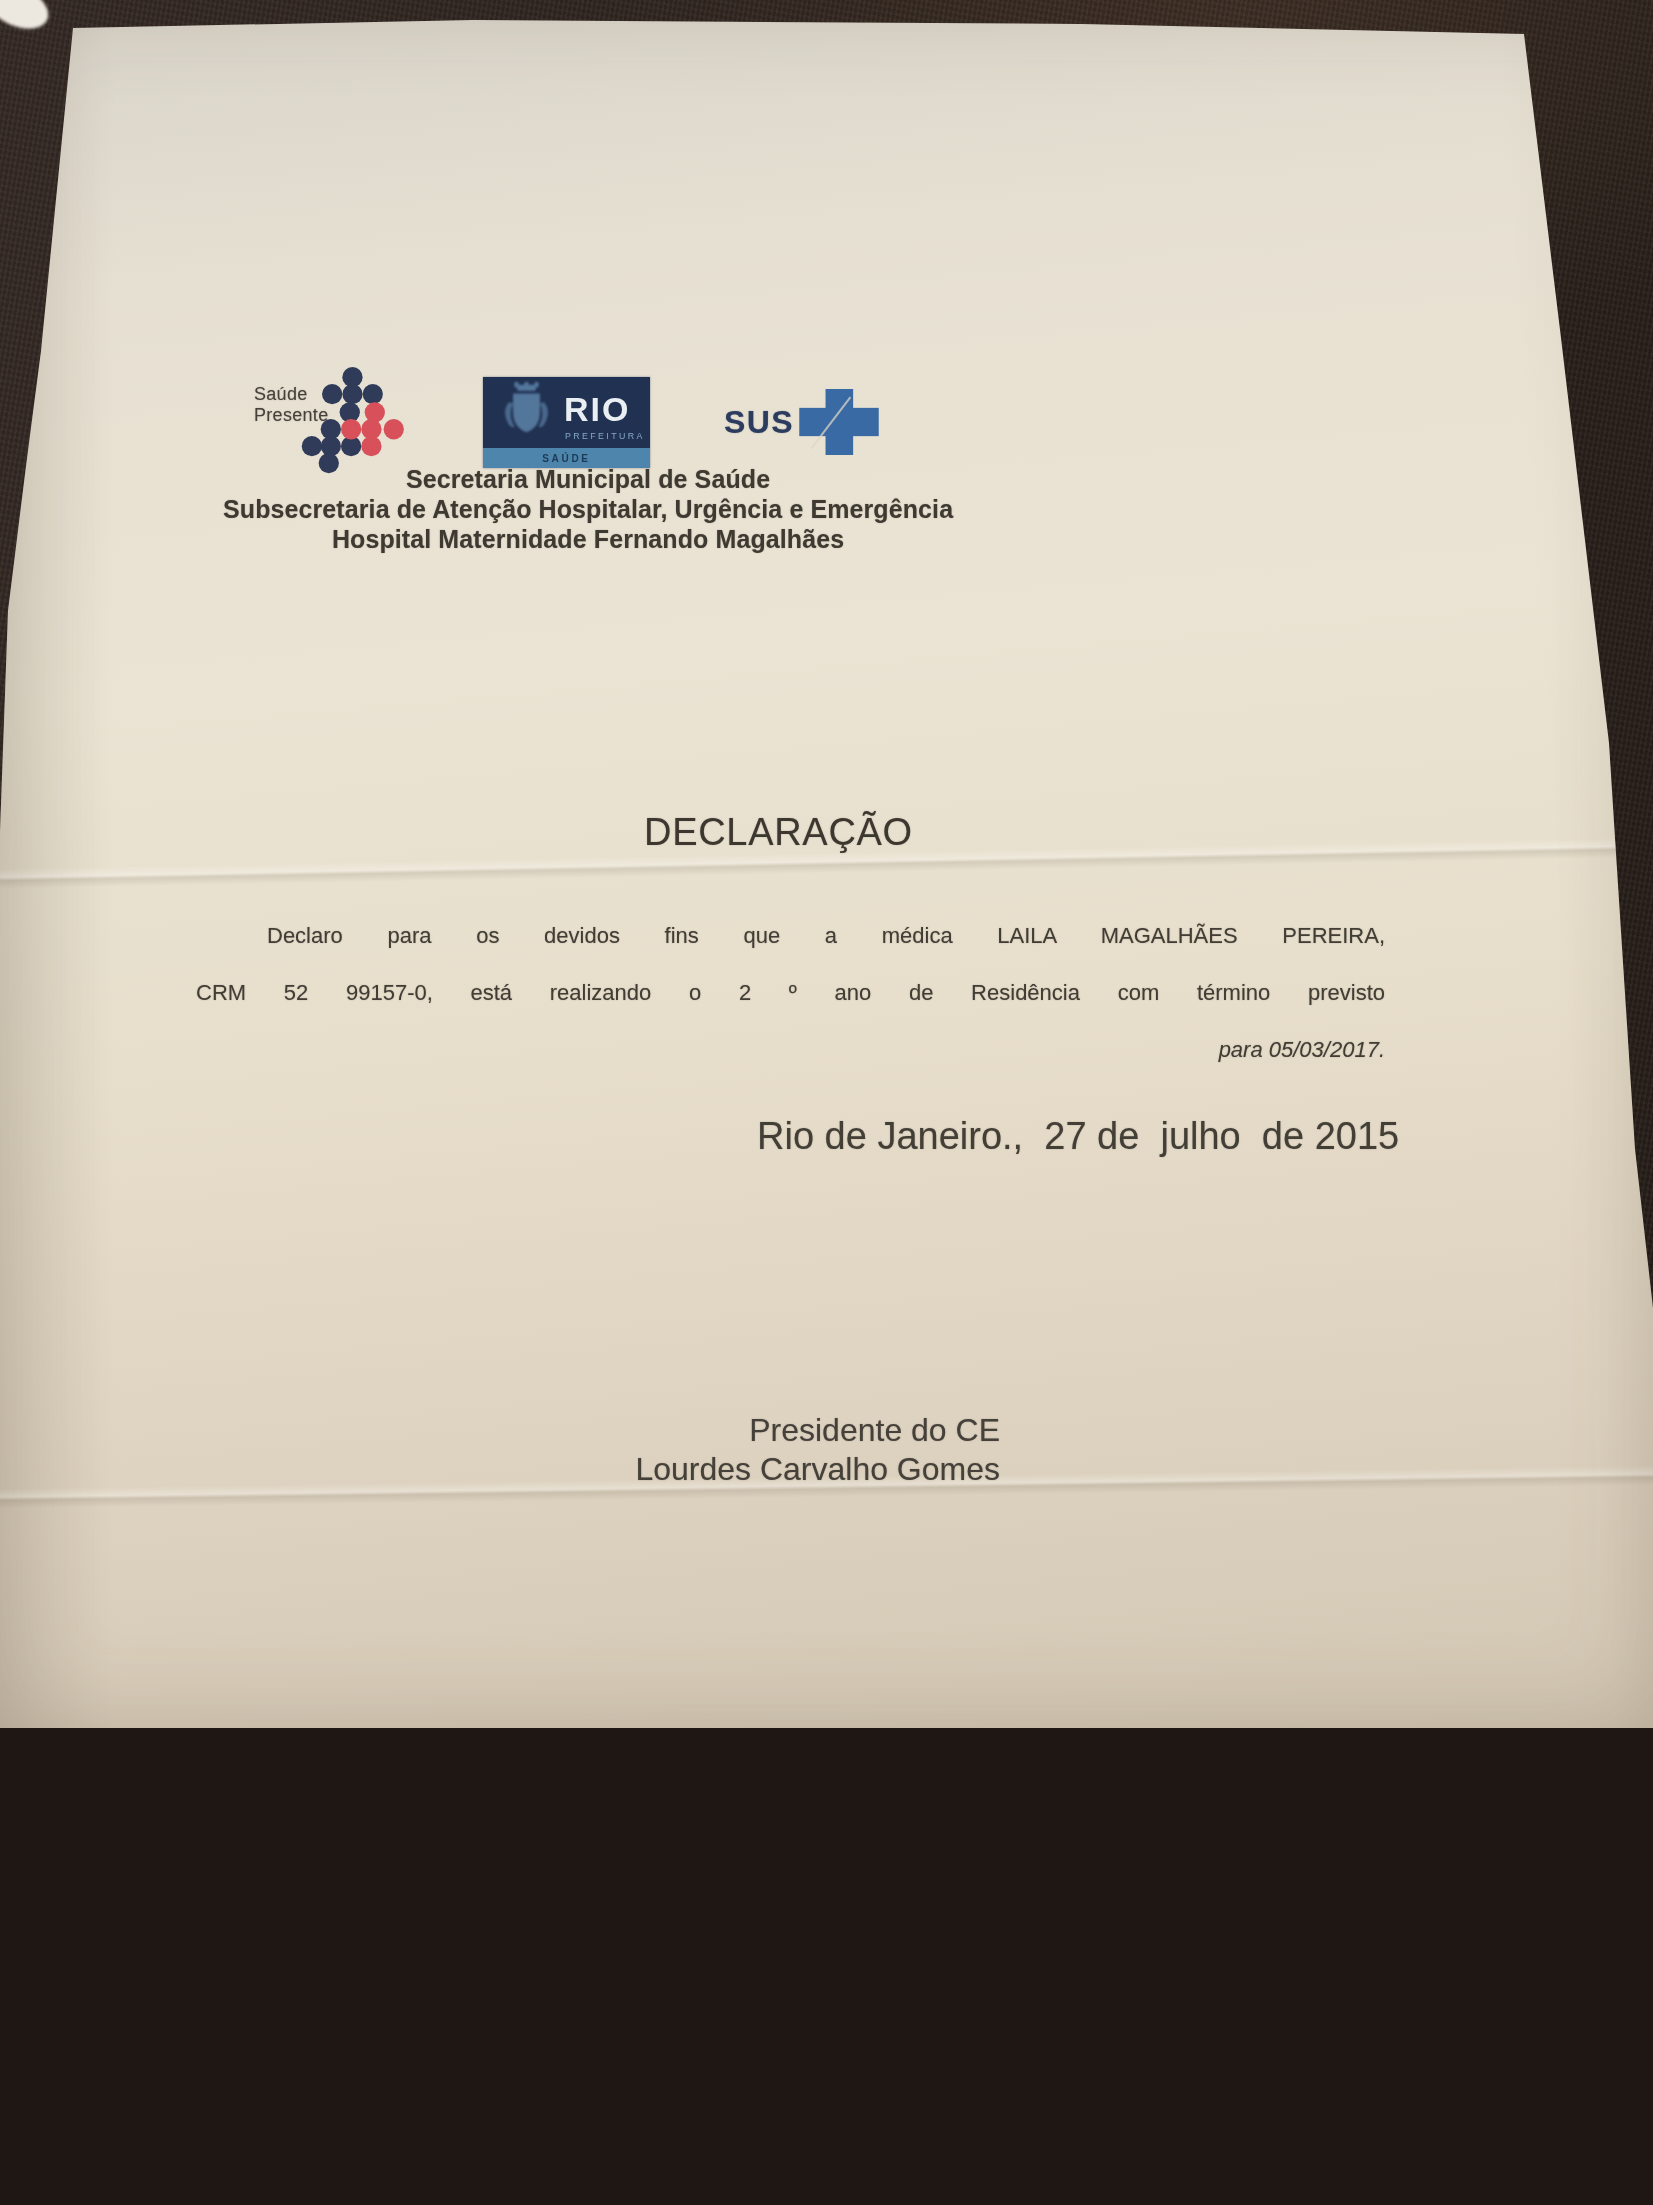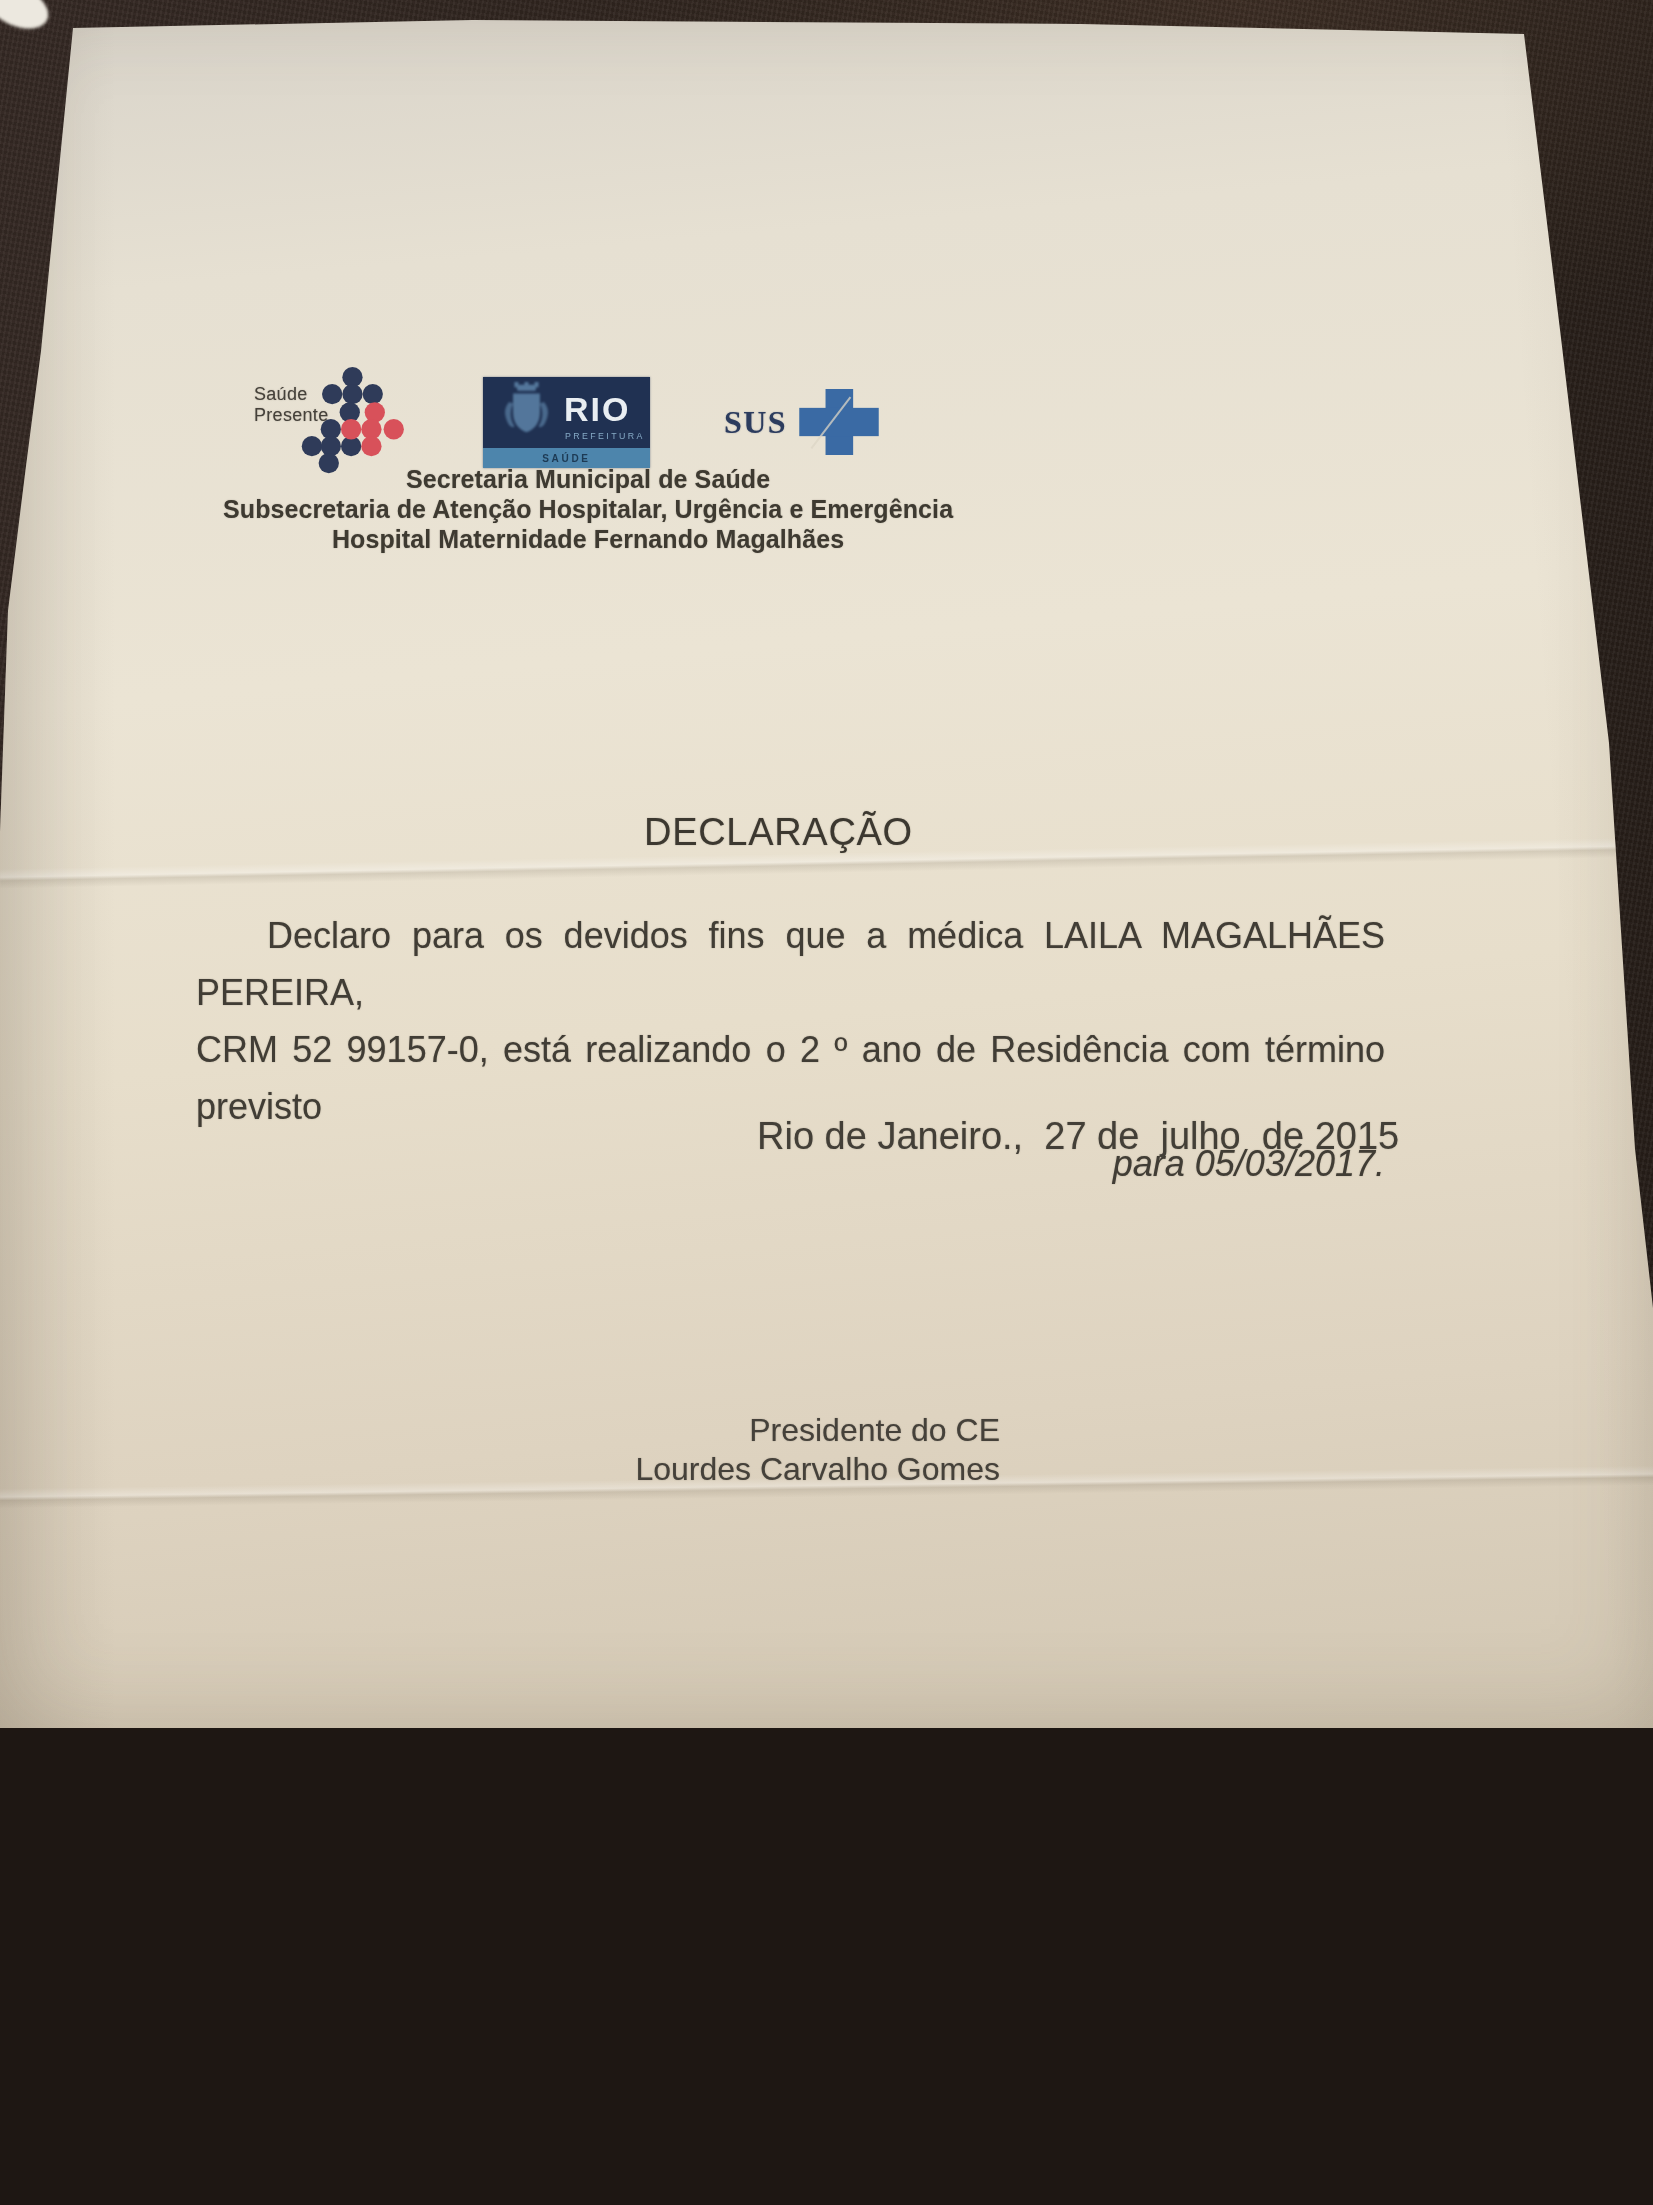--- a/index.html
+++ b/index.html
@@ -71,37 +71,36 @@
   }
   .rio-strip{
     position:absolute;left:0;bottom:0;width:100%;height:19.6px;
     background:#4d85ac;display:flex;align-items:center;justify-content:center;
   }
   .rio-strip span{font-size:10px;font-weight:700;color:#1d3a54;letter-spacing:2.7px;}
   .sus-text{
     left:724px;top:404px;
     font-size:32px;font-weight:700;color:#2c3c5e;letter-spacing:1.4px;
     text-shadow:0 0 1.4px rgba(44,60,94,0.45);
-    font-family:Liberation Serif, serif;
   }
   .sus-cross{position:absolute;left:799px;top:389px;width:80px;height:66px;}
 
   
   .org-lines{
     left:223px;top:464px;
     font-size:25px;font-weight:700;line-height:30px;color:#3e3a31;
     letter-spacing:0.1px;white-space:nowrap;text-align:center;
   }
   .doc-title{
     left:644px;top:811px;
     font-size:38px;font-weight:400;letter-spacing:0.7px;color:#3c3830;
   }
   .body-block{
     left:196px;top:907px;width:1189px;
-    font-size:36px;line-height:57px;color:#413d35;
+    font-size:22px;line-height:57px;color:#413d35;
   }
   .body-line{text-align:justify;}
   .body-line.first{text-indent:71px;}
   .body-line.jlast{text-align-last:justify;}
   .date-line{
     left:757px;top:1115px;
     font-size:38px;white-space:pre;color:#433f37;
   }
   .signature{
     left:459px;top:1411px;width:541px;

